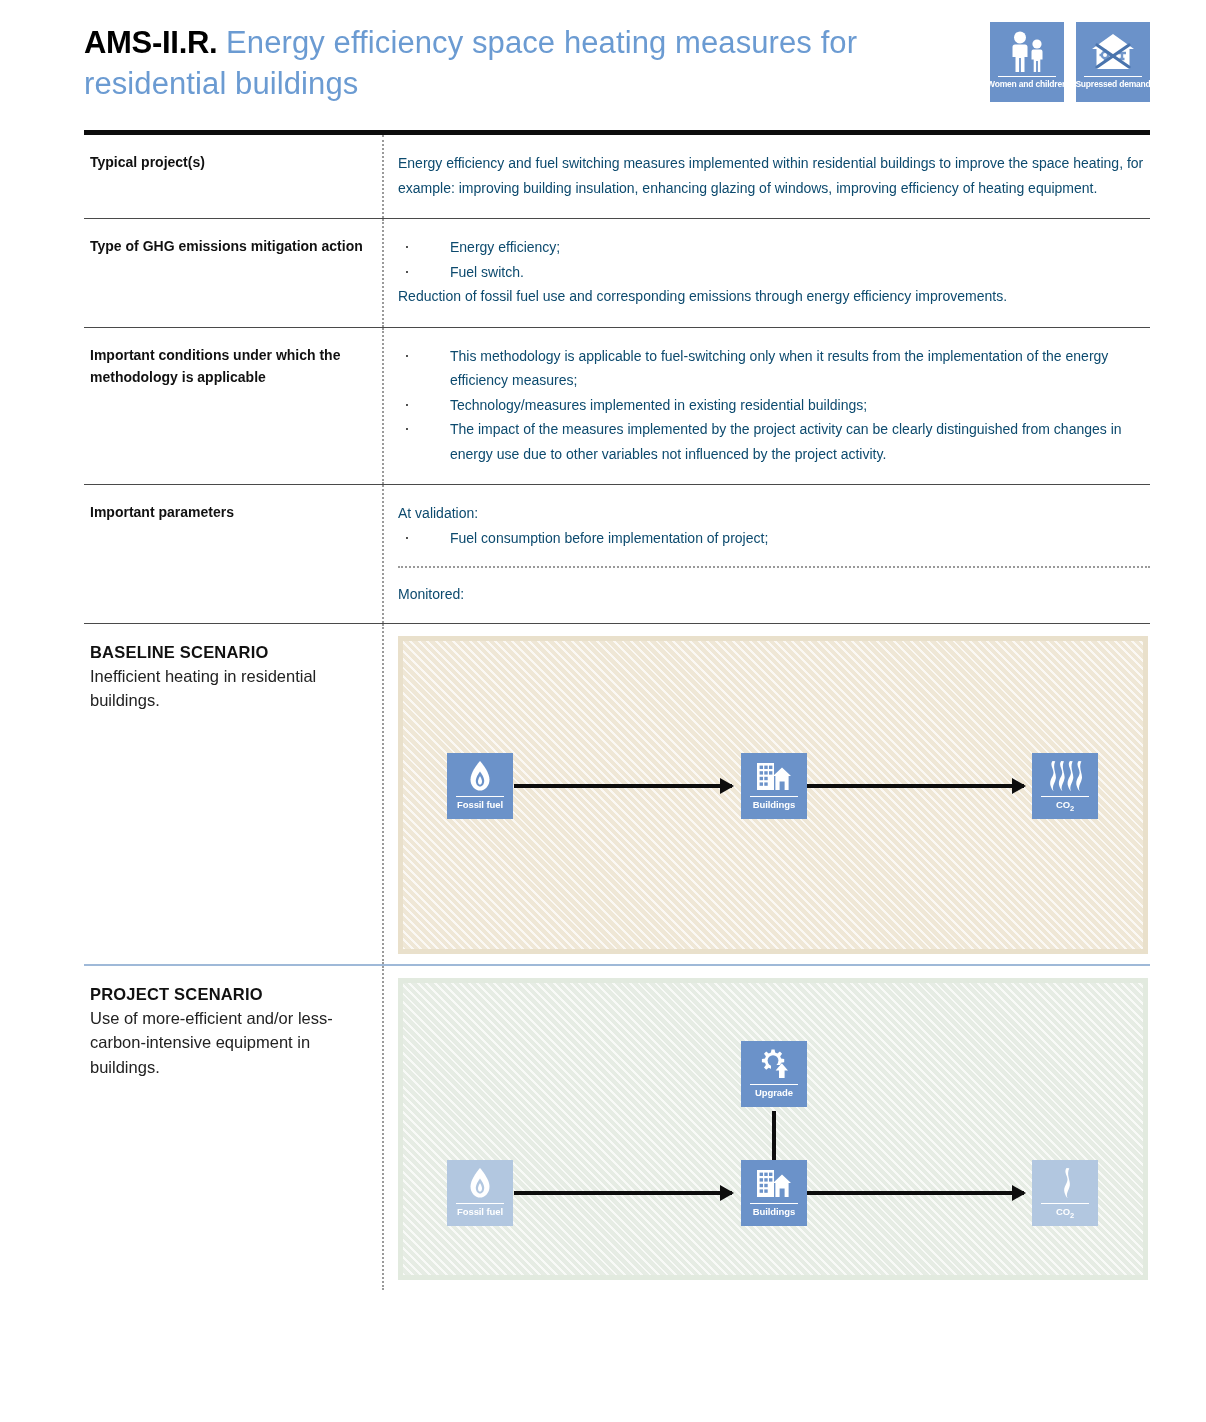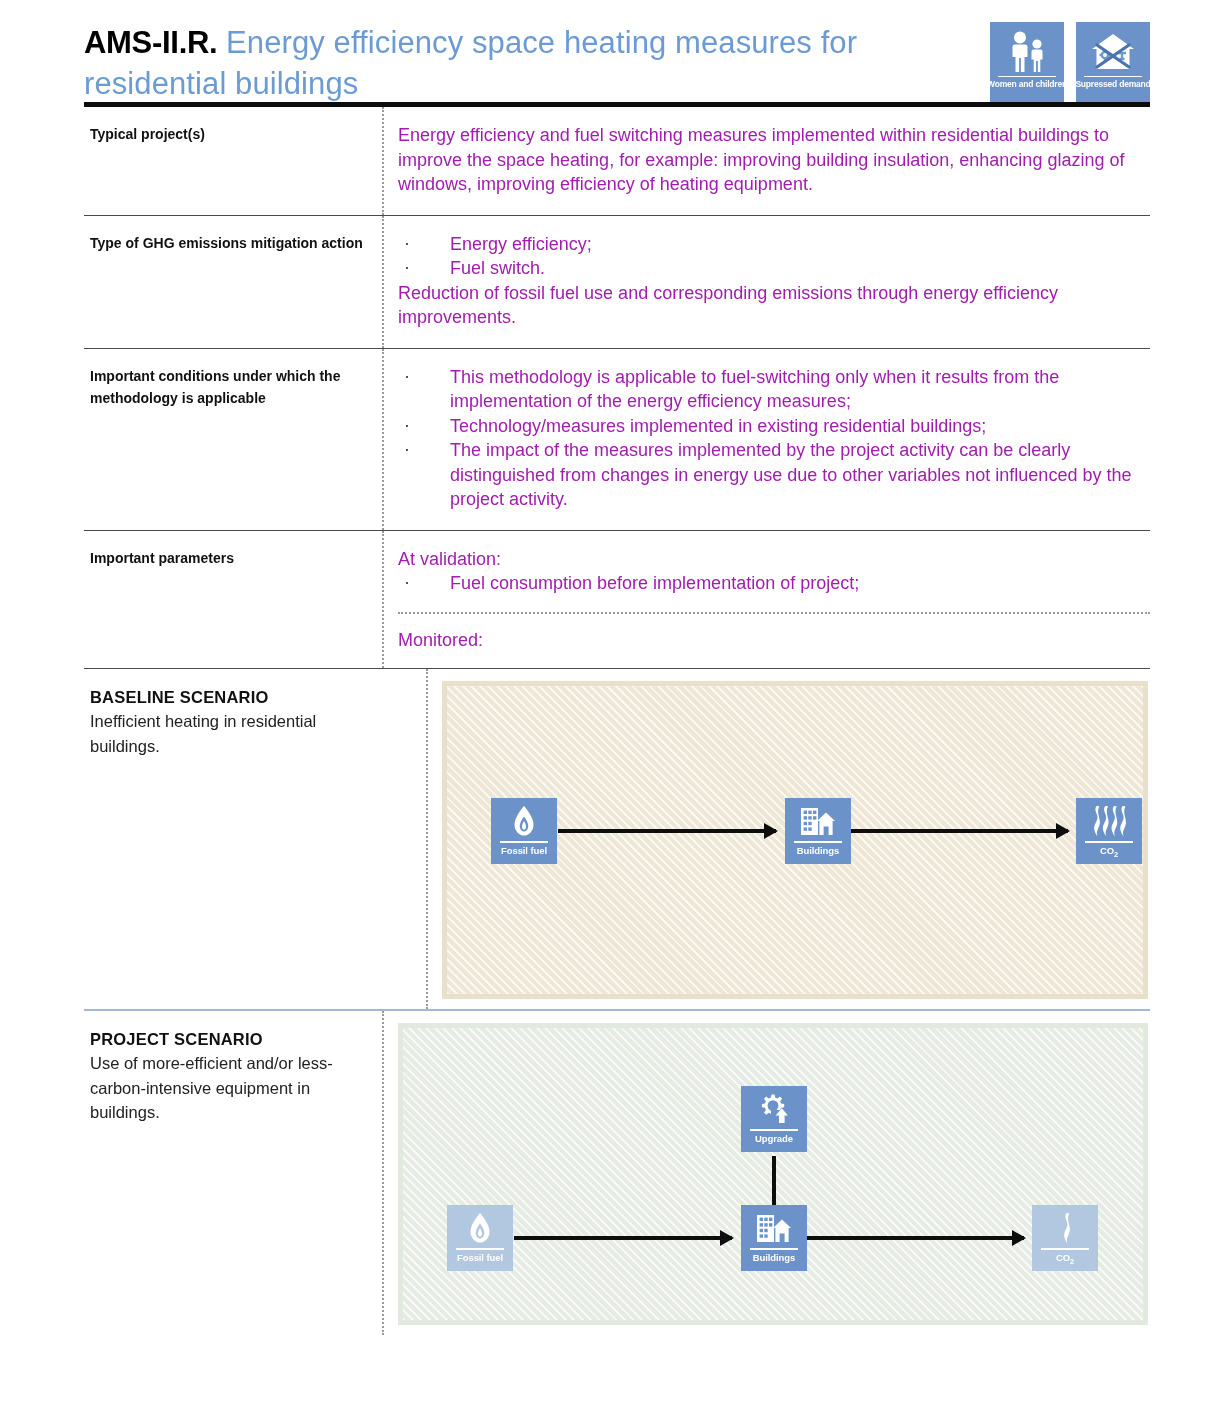--- a/index.html
+++ b/index.html
@@ -11,21 +11,21 @@
     font-family: "Liberation Sans", sans-serif;
     color: #1a1a1a;
     overflow: hidden;
     position: relative;
   }
 
   
   .header {
     position: relative;
     padding: 22px 56px 0 84px;
-    height: 102px;
+    height: 130px;
   }
   .title-block {
     width: 900px;
     font-size: 31px;
     line-height: 41px;
     letter-spacing: 0.1px;
   }
   .title-code {
     font-weight: bold;
     color: #000000;
@@ -71,38 +71,38 @@
   
   .table {
     margin: 0 56px 0 84px;
     border-top: 5px solid #0d0d0d;
   }
   .row {
     display: flex;
     border-bottom: 1.5px solid #4a4a4a;
     position: relative;
   }
-  .row.scenario-sep { border-bottom: 2px solid #9fb9d8; gap: 44px; }
+  .row.scenario-sep { border-bottom: 2px solid #9fb9d8; }
   .row:last-child { border-bottom: none; }
 
   .cell-left {
     width: 298px;
     flex: 0 0 298px;
     padding: 16px 16px 18px 6px;
     font-size: 14px;
     font-weight: bold;
     line-height: 22px;
     color: #111111;
   }
   .cell-right {
     flex: 1;
     padding: 16px 2px 18px 14px;
-    font-size: 18px;
+    font-size: 14px;
     line-height: 24.5px;
-    color: #a21caf;
+    color: #0c4a6e;
     border-left: 2px dotted #9a9a9a;
     min-width: 0;
   }
   .cell-right.no-pad { padding: 0 0 0 14px; }
 
   .para { margin: 0; }
   .bullets { list-style: none; margin: 0; padding: 0; }
   .bullets li {
     position: relative;
     padding-left: 52px;

